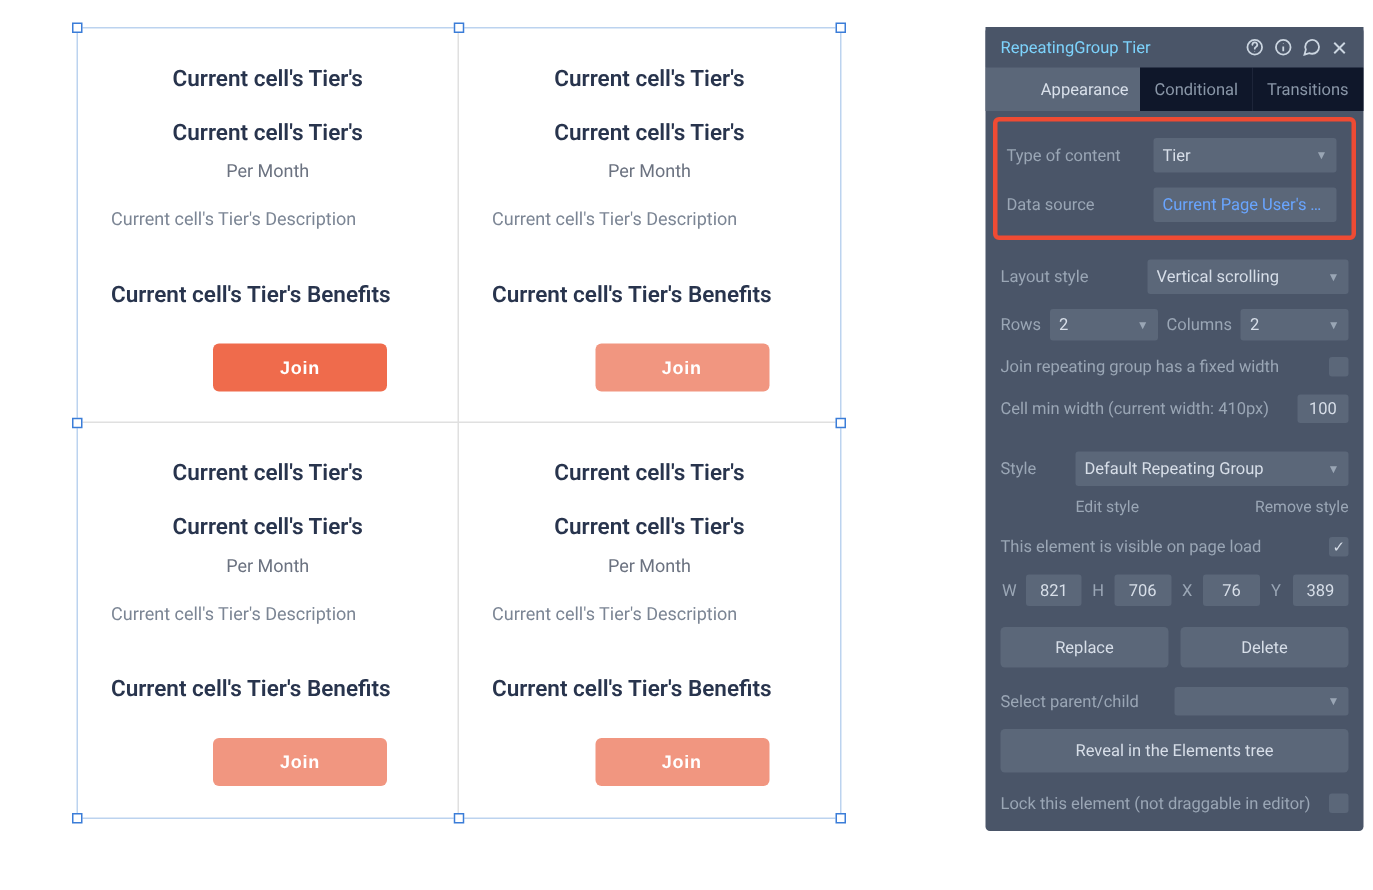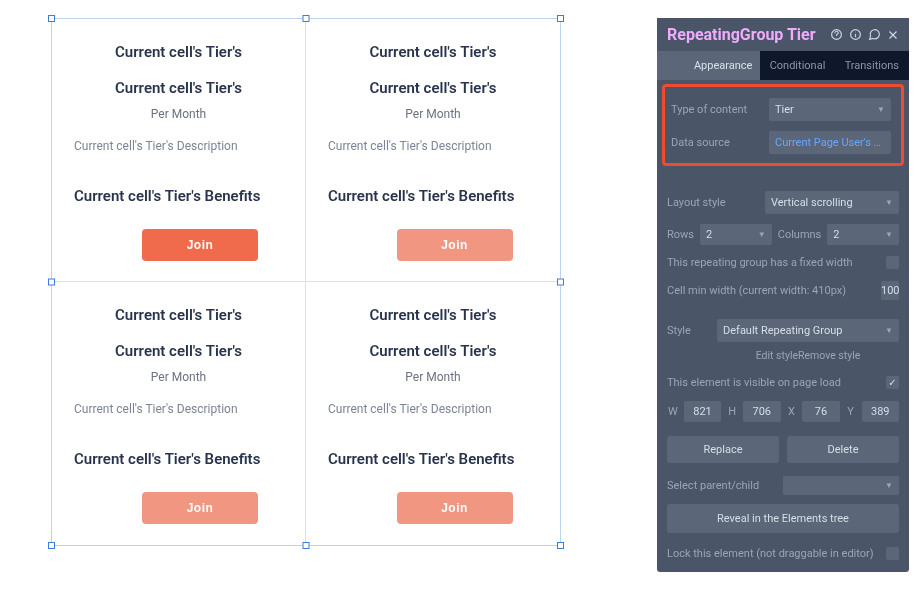--- a/index.html
+++ b/index.html
@@ -87,36 +87,36 @@
   border-radius: 3px;
   overflow: visible;
 }
 .panel .phead {
   display: flex;
   align-items: center;
   padding: 7px 10px;
   background: #4a5568;
   gap: 6px;
 }
-.panel .ptitle { flex: 1; color: #f0abfc; font-size: 16px; font-weight: bold; }
+.panel .ptitle { flex: 1; color: #7dd3fc; font-size: 11px; }
 .panel .hicon { color: #cbd5e0; font-size: 13px; line-height: 1; cursor: pointer; }
 .panel .hicon svg { display:block; }
 
 .tabs { display: flex; }
 .tabs .tab {
   flex: 1;
   text-align: center;
   padding: 8px 0;
   font-size: 11px;
   color: #8a97a8;
   background: #0f172a;
 }
 .tabs .tab.active { background: #5b6779; color: #d9e0ea; padding-left: 29px; }
 
-.boxed { border: 3px solid #ef4b33; border-radius: 4px; margin: 4px 5px 18px; padding: 6px 4px 4px; }
+.boxed { border: 3px solid #ef4b33; border-radius: 4px; margin: 4px 5px 6px; padding: 6px 4px 4px; }
 .prow { display: flex; align-items: center; padding: 5px 6px 5px 2px; gap: 6px; }
 .prow .plab { width: 92px; color: #9aa6b5; font-size: 11px; flex-shrink: 0; }
 .prow .pinput {
   flex: 1;
   background: #5b6779;
   color: #d7dee8;
   border-radius: 2px;
   padding: 5px 6px;
   font-size: 11px;
   display: flex;
@@ -135,21 +135,21 @@
 .row-inline .ibox {
   background: #5b6779; color: #d7dee8; border-radius: 2px;
   padding: 4px 6px; font-size: 11px; display: flex; align-items: center; gap: 10px;
 }
 .row-inline .ibox .caret { font-size: 8px; color: #9aa6b5; }
 
 .checkline { display: flex; align-items: center; padding: 6px 0; font-size: 11px; color: #9aa6b5; }
 .checkline .cl-text { flex: 1; }
 .checkline .cbox { width: 13px; height: 13px; background: #5b6779; border-radius: 2px; display:flex; align-items:center; justify-content:center; }
 .checkline .cbox.checked::after { content:"✓"; color:#d7dee8; font-size:10px; }
-.checkline .numbox { width:18px; background:#5b6779; color:#d7dee8; text-align:center; padding:3px 0; border-radius:2px; font-size:11px; }
+.checkline .numbox { width:34px; background:#5b6779; color:#d7dee8; text-align:center; padding:3px 0; border-radius:2px; font-size:11px; }
 
 .stylelinks { display:flex; justify-content:space-between; padding: 2px 0 8px; font-size:10.5px; color:#9aa6b5; }
 
 .dims { display:flex; align-items:center; gap:5px; padding:6px 0; }
 .dims .dl { color:#9aa6b5; font-size:11px; width:12px; text-align:center; }
 .dims .dv { background:#5b6779; color:#d7dee8; width:38px; text-align:center; padding:4px 0; border-radius:2px; font-size:11px; }
 
 .btnrow { display:flex; gap:8px; padding:8px 0; }
 .pbtn {
   flex:1; background:#5b6779; color:#d7dee8; text-align:center;
@@ -274,40 +274,40 @@
           <span class="caret">▼</span>
       </div>
       <span class="ilab">Columns</span>
       <div class="ibox" style="flex:1;justify-content:space-between;">
         <span>2</span>
           <span class="caret">▼</span>
       </div>
     </div>
 
     <div class="checkline">
-      <span class="cl-text">This repeating group has a fixed width</span>
+      <span class="cl-text">Join repeating group has a fixed width</span>
       <div class="cbox"></div>
     </div>
 
     <div class="checkline">
       <span class="cl-text">Cell min width (current width: 410px)</span>
       <div class="numbox">100</div>
     </div>
 
   </div>
 
   <div class="section" style="padding-top:6px;">
     <div class="prow" style="padding-left:0;padding-right:0;">
       <div class="plab" style="width:44px;">Style</div>
       <div class="pinput">
         <span>Default Repeating Group</span>
         <span class="caret">▼</span>
       </div>
     </div>
-    <div class="stylelinks" style="padding-left:50px;justify-content:center;">
+    <div class="stylelinks" style="padding-left:50px;">
       <span>Edit style</span>
       <span>Remove style</span>
     </div>
 
     <div class="checkline">
       <span class="cl-text">This element is visible on page load</span>
       <div class="cbox checked"></div>
     </div>
 
     <div class="dims">

